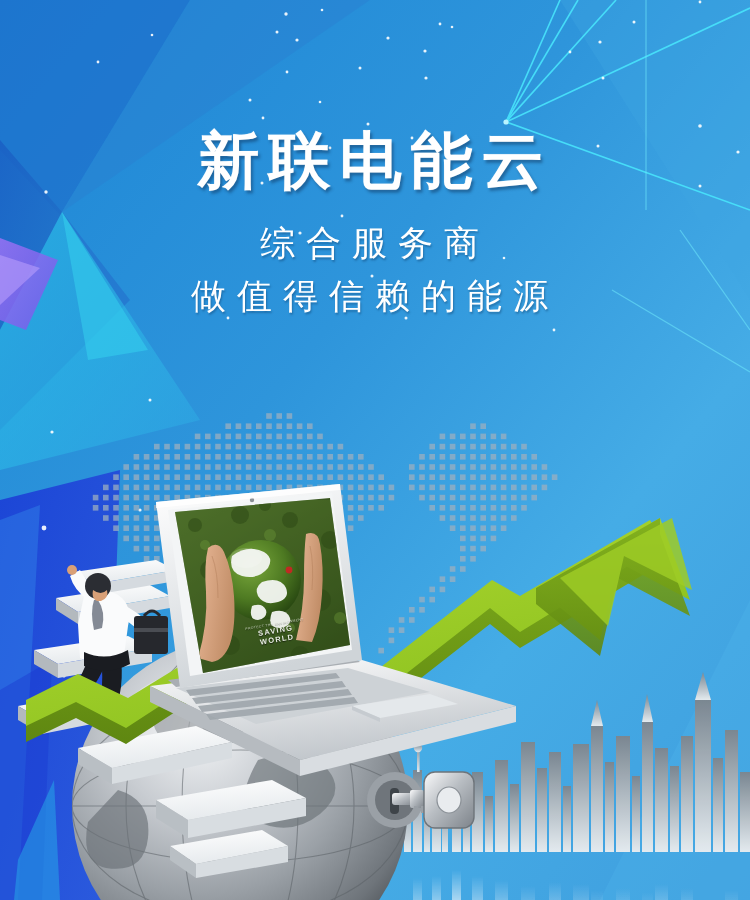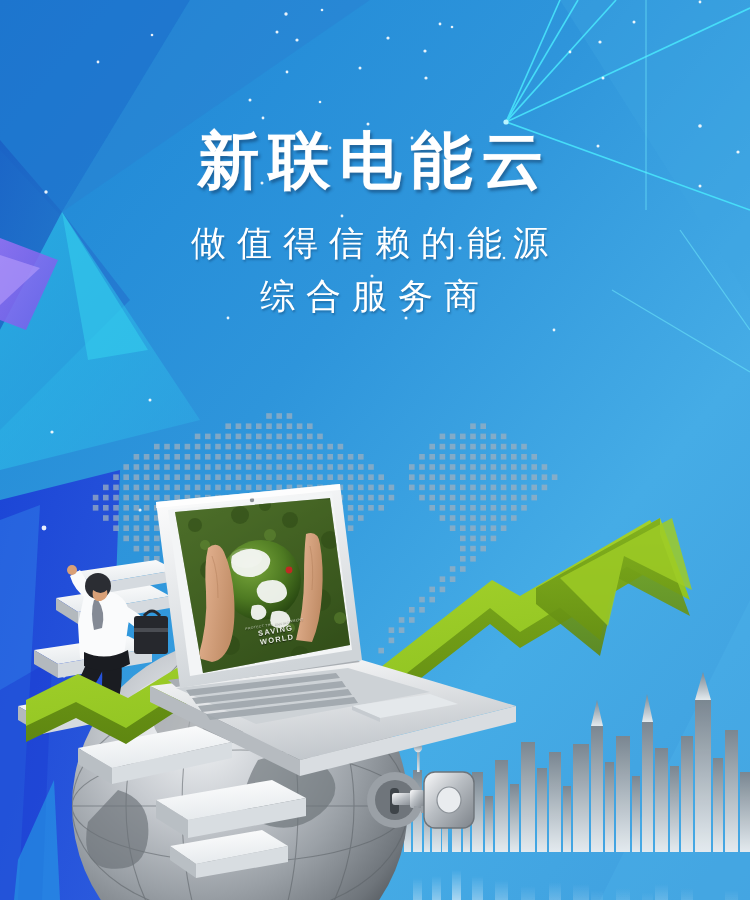--- a/index.html
+++ b/index.html
@@ -992,18 +992,18 @@
   </div>
 
   <div class="screen-label">
     <span class="tiny">PROTECT THE ENVIRONMENT</span>
     <span>SAVING WORLD</span>
   </div>
 
   <div class="headline-wrap">
     <h1 class="title">新联电能云</h1>
     <div class="subtitle">
+      <span class="ln">综合服务商</span>
       <span class="ln">做值得信赖的能源</span>
-      <span class="ln">综合服务商</span>
     </div>
   </div>
 
 </div>
 
 </body></html>

